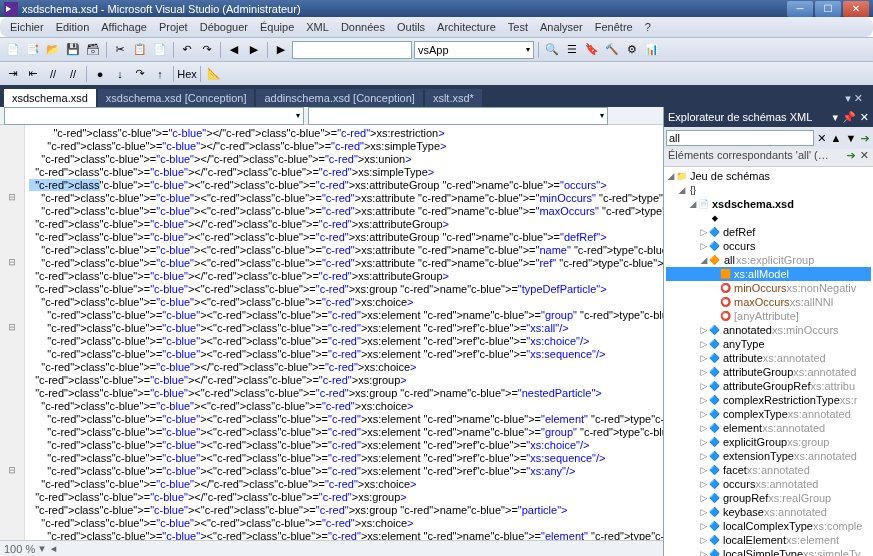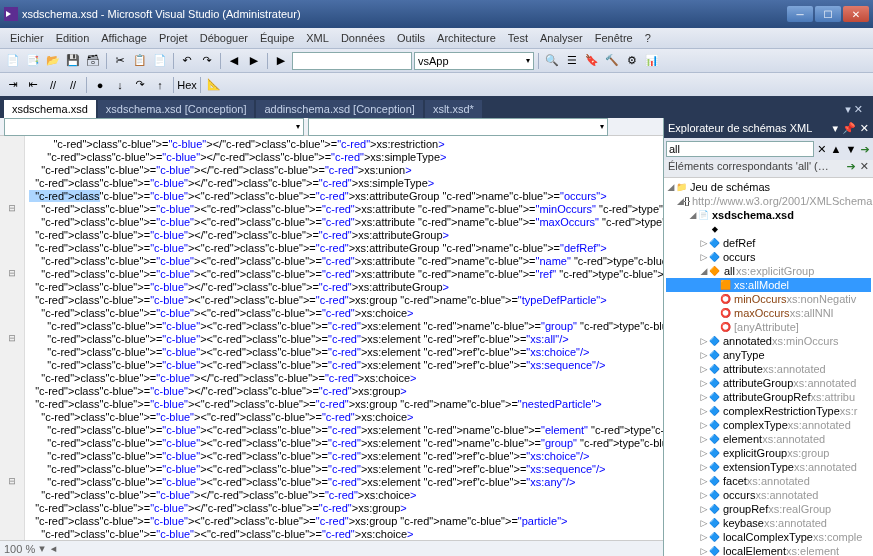--- a/index.html
+++ b/index.html
@@ -1,24 +1,24 @@
 <!DOCTYPE html>
 <html><head>
 <meta charset="utf-8">
 <style>
 * { margin: 0; padding: 0; box-sizing: border-box; font-family: "Segoe UI", Tahoma, sans-serif; font-size: 11px; }
 body { width: 873px; height: 556px; background: #fff; display: flex; flex-direction: column; overflow: hidden; }
-.titlebar { height: 28px; background: linear-gradient(#4a6ea5,#2a4b7c); display: flex; align-items: center; padding: 0 4px; color: #fff; }
+.titlebar { height: 17px; background: linear-gradient(#4a6ea5,#2a4b7c); display: flex; align-items: center; padding: 0 4px; color: #fff; }
 .titlebar .icon { width: 14px; height: 14px; margin-right: 4px; }
 .titlebar .title { flex: 1; font-size: 11px; }
 .winbtns { display: flex; gap: 2px; }
 .winbtn { width: 26px; height: 16px; display: flex; align-items: center; justify-content: center; font-size: 10px; color:#fff; border-radius:2px;}
 .winbtn.min,.winbtn.max{background:linear-gradient(#7fa6d9,#4a79b8);}
 .winbtn.close{background:linear-gradient(#e07a6a,#c04a38);}
-.menubar { height: 20px; background: linear-gradient(#e8ecf4,#d4dcea); display: flex; align-items: center; padding: 0 4px; color:#333;}
+.menubar { height: 20px; background: linear-gradient(#e8ecf4,#d4dcea); display: flex; align-items: center; padding: 0 4px; color:#333;border-radius:8px;}
 .menubar span { padding: 2px 6px; }
 .toolbar { height: 24px; background: linear-gradient(#e8ecf4,#d4dcea); display: flex; align-items: center; padding: 0 4px; gap: 2px; border-top:1px solid #b0bcd0;}
 .tbtn { width: 18px; height: 18px; display:flex;align-items:center;justify-content:center;font-size:11px;border:1px solid transparent;}
 .tsep{width:1px;height:16px;background:#a0adc4;margin:0 2px;}
 .combo{height:18px;border:1px solid #8aa;background:#fff;display:flex;align-items:center;padding:0 3px;min-width:80px;}
 .combo .arrow{margin-left:auto;font-size:8px;}
 .doctabs { height: 22px; background: #293955; display: flex; align-items: end; padding: 0 4px; gap:2px;}
 .doctab { padding: 3px 8px; font-size:11px; color:#c5d2e8; background:#35476a; border-radius: 0;}
 .doctab.active { background:#fff; color:#000; }
 .main { flex:1; display:flex; min-height:0;}
@@ -215,21 +215,20 @@
     </div>
     <div class="tree" id="tree">
         <div class="tree-item " style="padding-left: 0px;">
           <span class="exp">◢</span>
           <span class="ic">📁</span>
           <span>Jeu de schémas</span>
         </div>
         <div class="tree-item " style="padding-left: 11px;">
           <span class="exp">◢</span>
           <span class="ic">{}</span>
-          <span><span class="t-gray">http://www.w3.org/2001/XMLSchema</span></span>
         </div>
         <div class="tree-item " style="padding-left: 22px;">
           <span class="exp">◢</span>
           <span class="ic">📄</span>
           <span><b>xsdschema.xsd</b></span>
         </div>
         <div class="tree-item " style="padding-left: 33px;">
           <span class="exp"></span>
           <span class="ic">⬥</span>
         </div>

